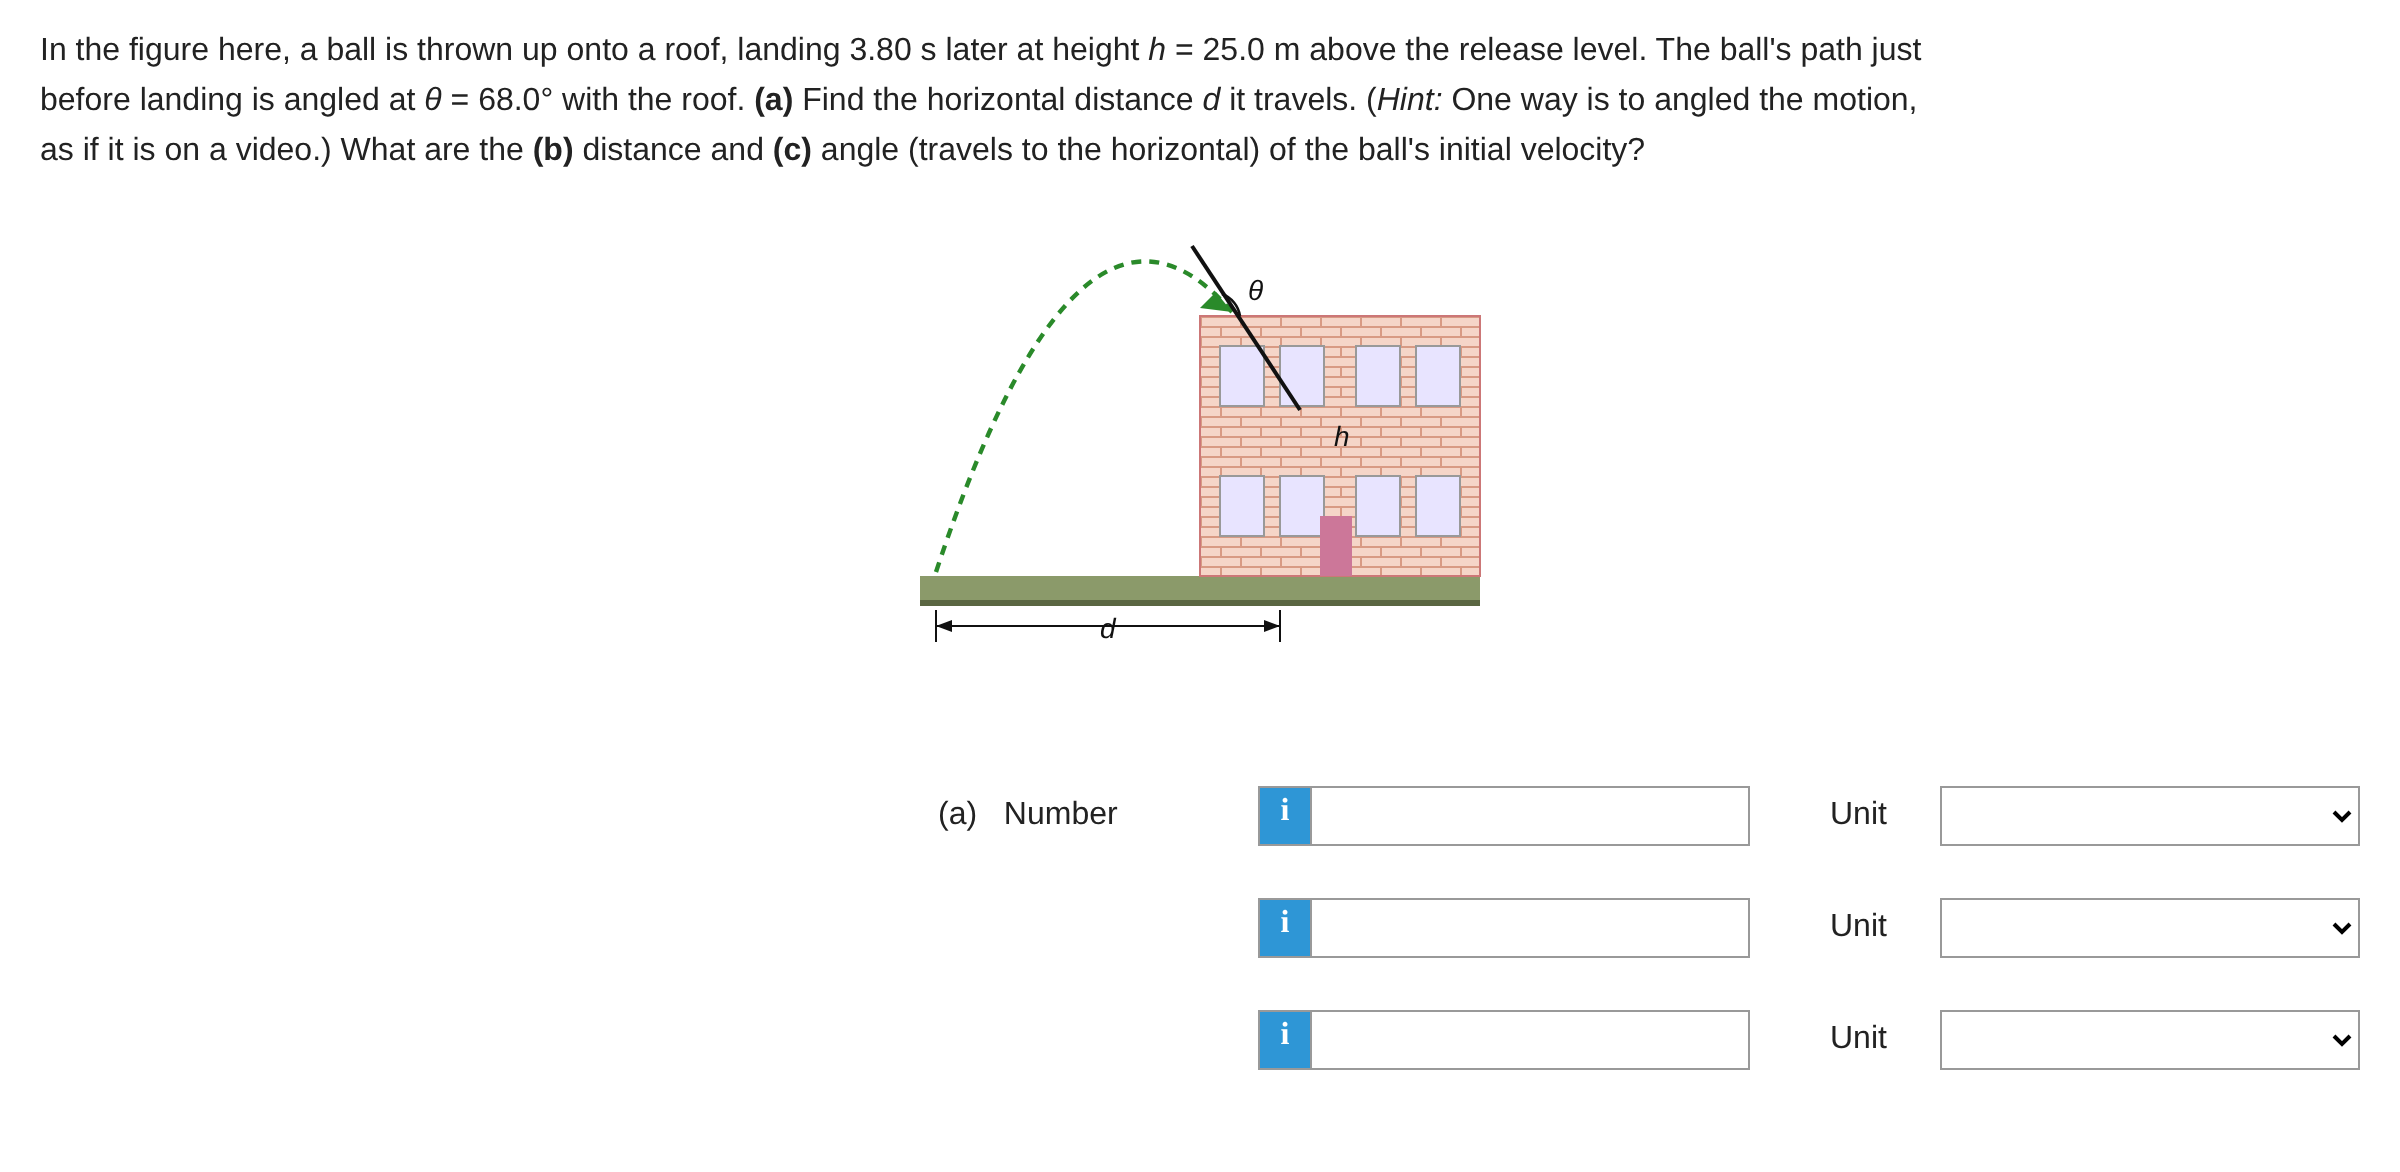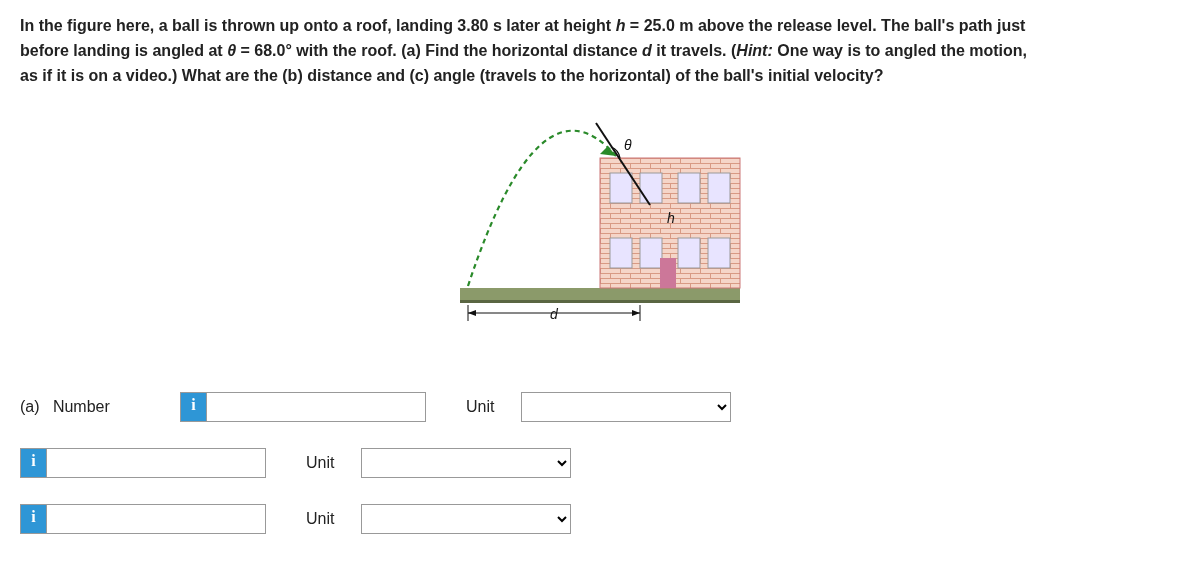--- a/index.html
+++ b/index.html
@@ -7,32 +7,32 @@
     margin: 0;
     padding: 14px 20px 20px 20px;
     font-family: 'Segoe UI', Arial, sans-serif;
     font-size: 16px;
     color: #222;
     background: #fff;
     width: 1200px;
   }
   .problem-text {
     line-height: 1.55;
-    font-weight: bold;
   }
   .italic { font-style: italic; }
   .figure-wrap {
     text-align: center;
     margin: 10px 0 60px 0;
   }
   .answer-row {
     display: flex;
     align-items: center;
     margin-bottom: 26px;
     font-size: 16px;
+    justify-content: flex-end;
   }
   .part-label {
     width: 160px;
   }
   .info-icon {
     display: inline-flex;
     align-items: center;
     justify-content: center;
     width: 26px;
     height: 30px;

